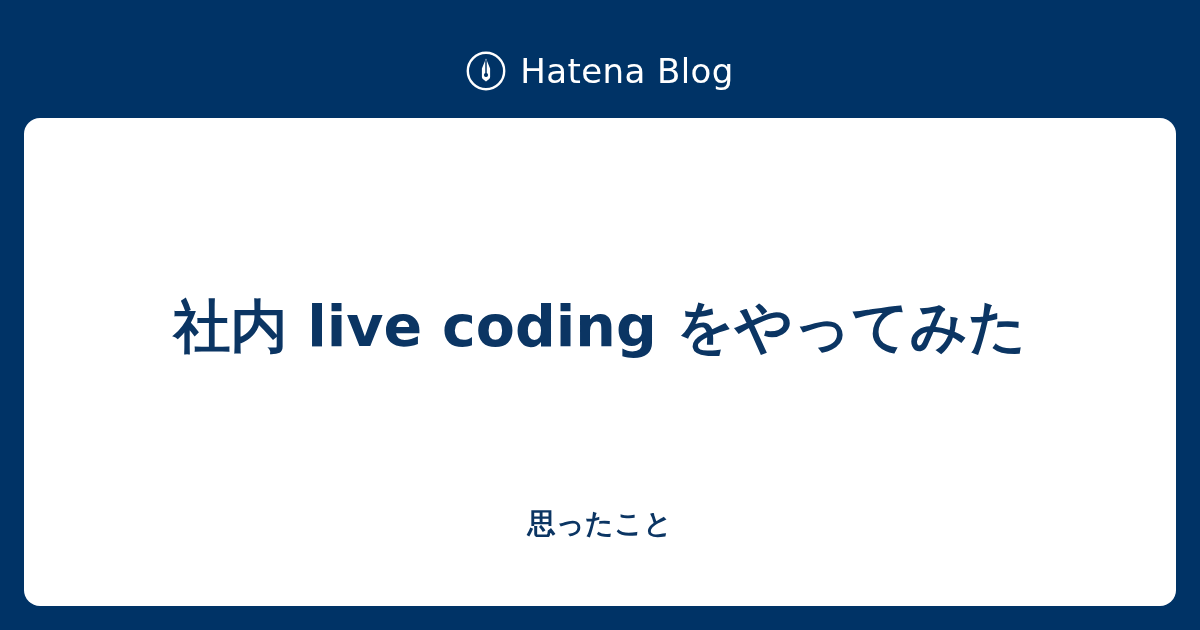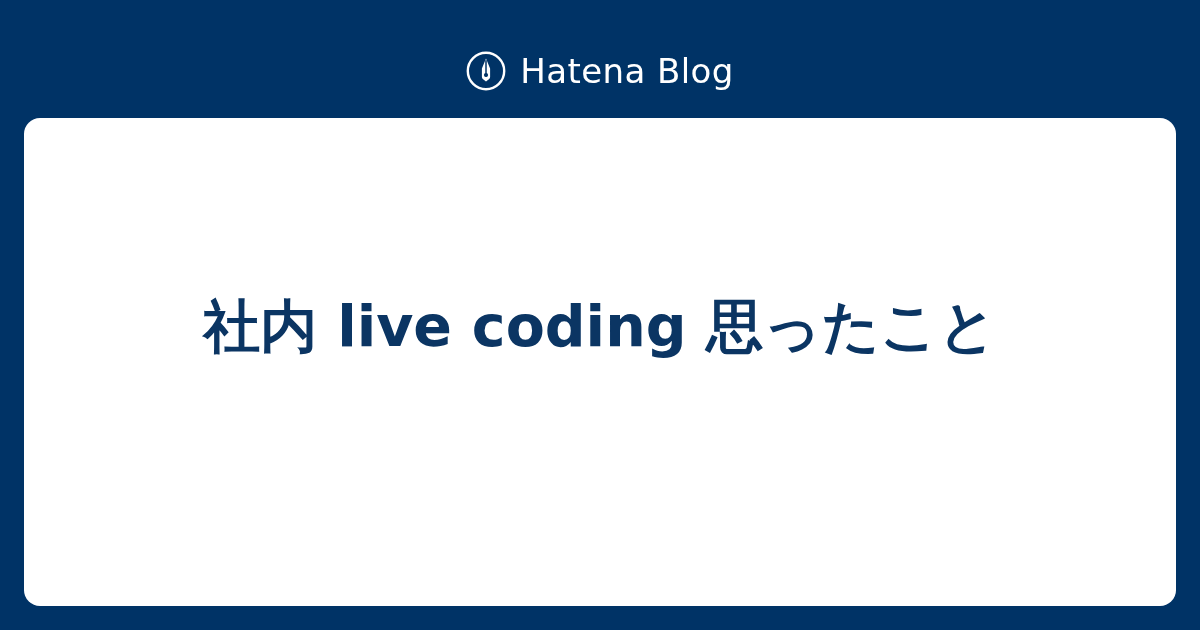--- a/index.html
+++ b/index.html
@@ -109,16 +109,17 @@
     <svg class="brand-logo" viewBox="0 0 40 40" aria-hidden="true">
       <circle cx="20" cy="20" r="18.2" fill="none" stroke="#ffffff" stroke-width="2.4"></circle>
       <path d="M20 7.4 L24.1 17.6 L24.1 26.0 Q24.1 27.4 22.9 28.2 L20 30.6 L17.1 28.2 Q15.9 27.4 15.9 26.0 L15.9 17.6 Z" fill="#ffffff"></path>
       <path d="M20 9.8 L20 25.0" stroke="#003366" stroke-width="1.5" stroke-linecap="round"></path>
       <circle cx="20" cy="24.0" r="2.1" fill="#003366"></circle>
     </svg>
     <span class="brand-name">Hatena Blog</span>
   </div>
 
   <div class="entry-card">
-    <h1 class="entry-title">社内 live coding 思ったこと</h1>
+    <h1 class="entry-title">社内 live coding をやってみた</h1>
+    <div class="entry-blog-name">思ったこと</div>
   </div>
 
 </div>
 
 </body></html>

